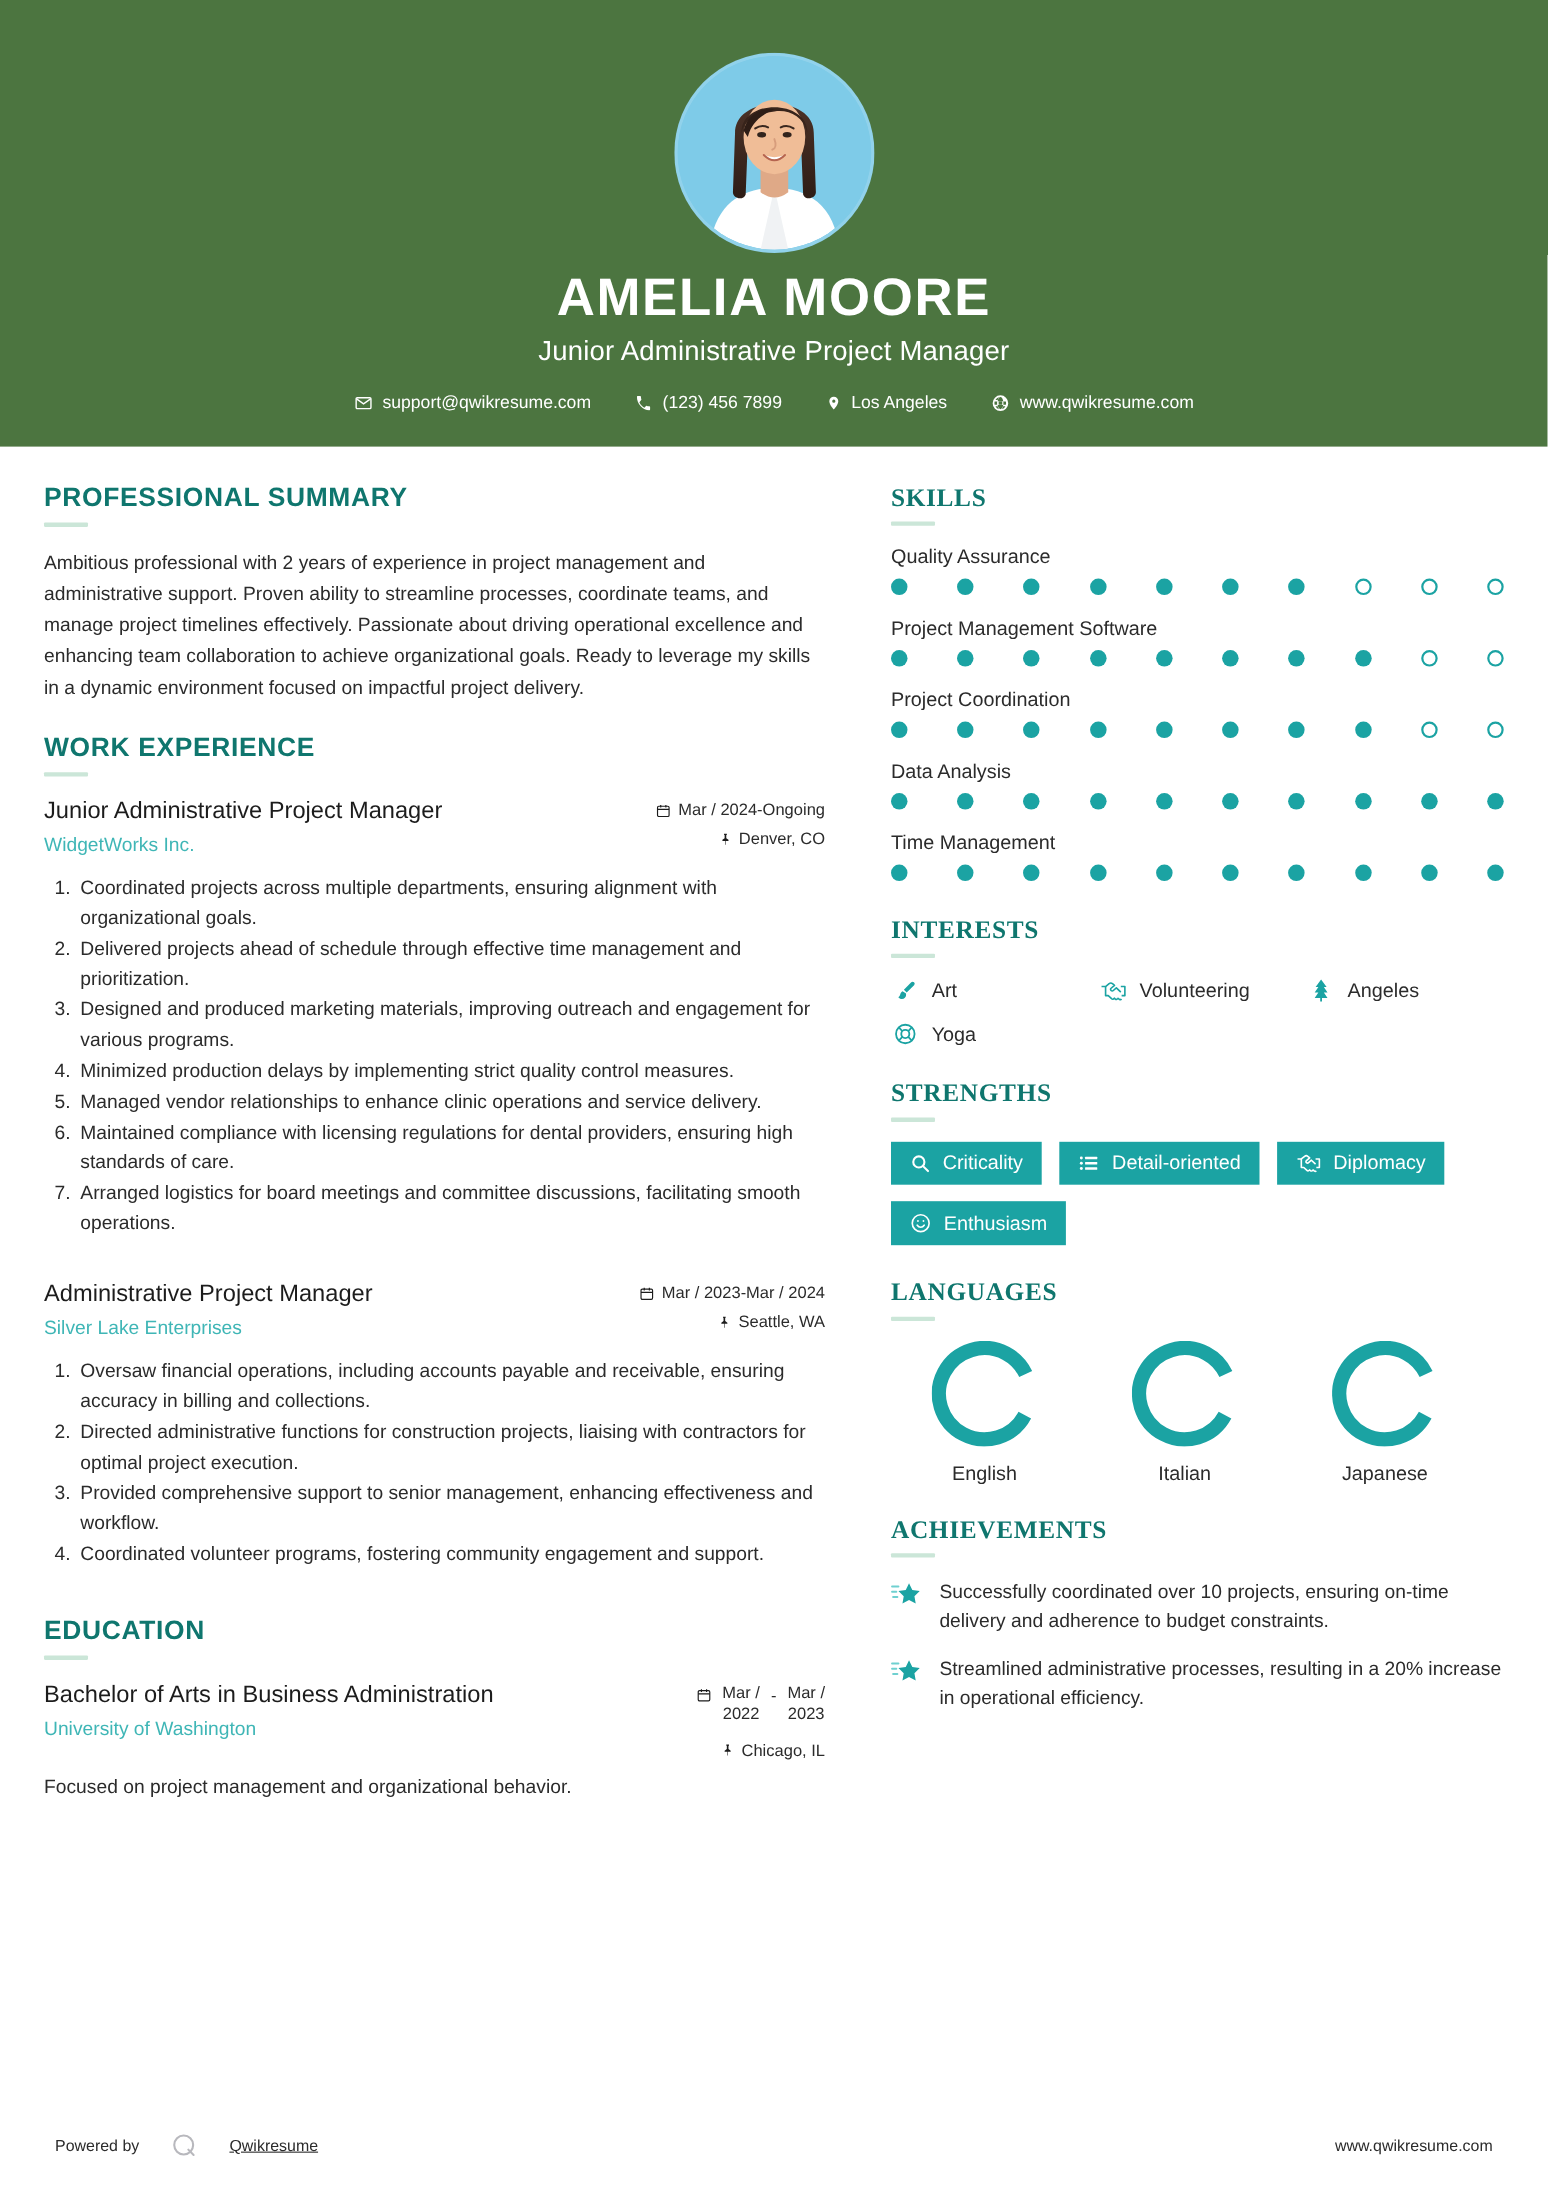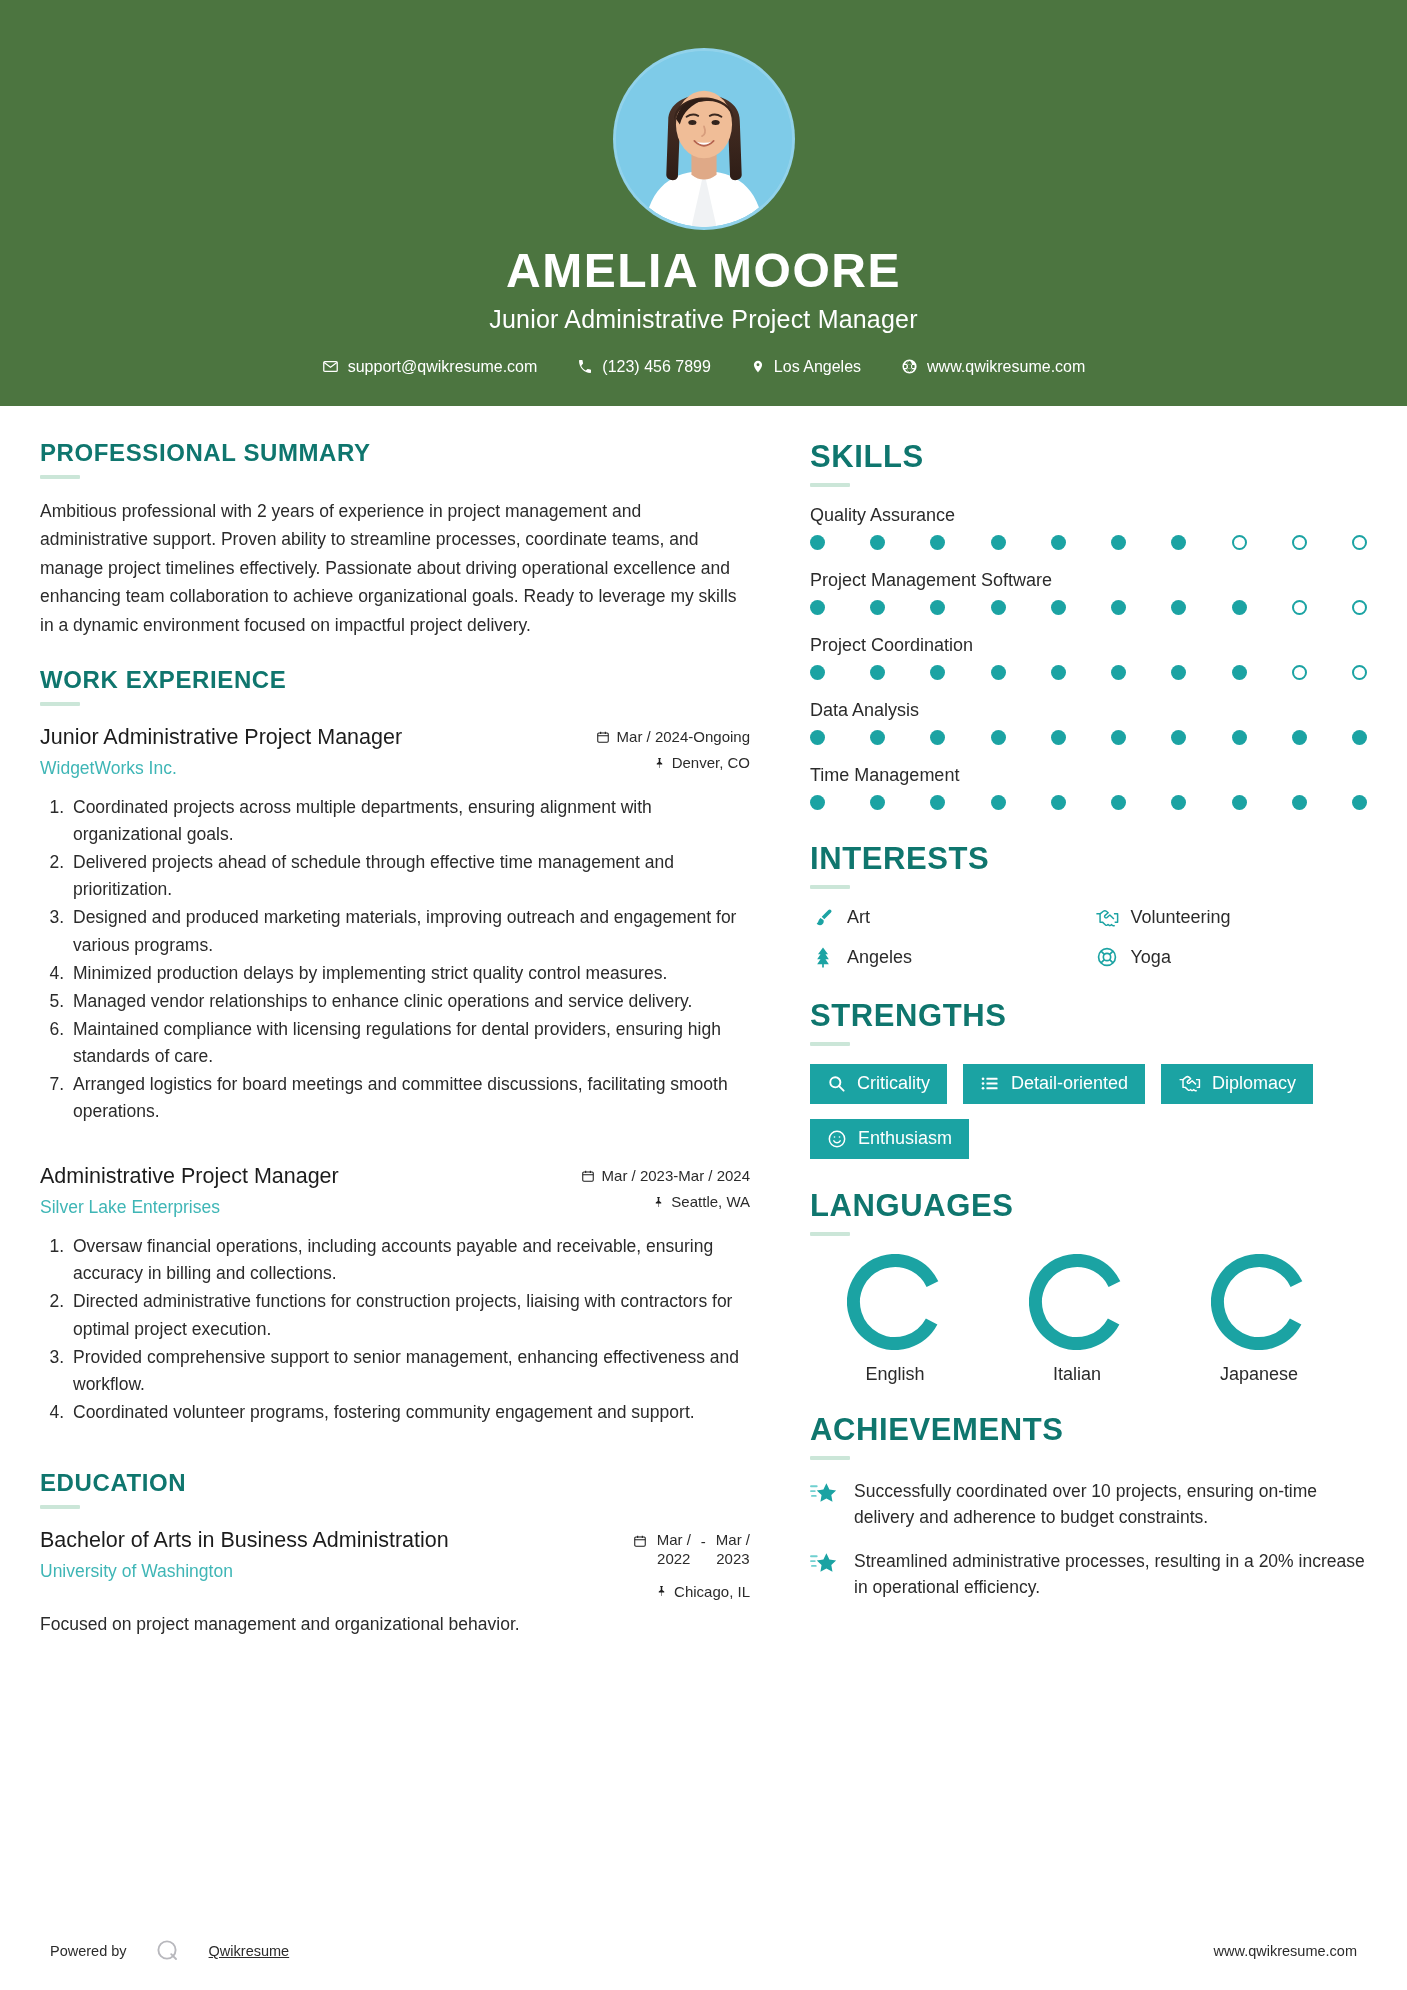--- a/index.html
+++ b/index.html
@@ -87,21 +87,21 @@
   }
 
   
   .sec-h {
     font-size: 24px;
     font-weight: bold;
     color: #0f766e;
     letter-spacing: 0.6px;
     line-height: 1.1;
   }
-  .sec-h.small { font-size: 31px; }
+  .sec-h.small { font-size: 23px; font-family: Liberation Serif, serif; }
   .sec-rule {
     width: 40px;
     height: 4px;
     background: #cbe6d8;
     margin-top: 9px;
     margin-bottom: 18px;
     border-radius: 1px;
   }
 
   
@@ -195,21 +195,21 @@
     width: 15px;
     height: 15px;
     border-radius: 50%;
   }
   .dot.on { background: #1BA3A3; }
   .dot.off { background: transparent; border: 2.2px solid #1BA3A3; }
 
   
   .interests-grid {
     display: grid;
-    grid-template-columns: 1fr 1fr;
+    grid-template-columns: 1fr 1fr 1fr;
     row-gap: 17px;
     column-gap: 10px;
   }
   .interest {
     display: flex;
     align-items: center;
     gap: 11px;
     font-size: 18px;
     color: #2b2b2b;
   }

